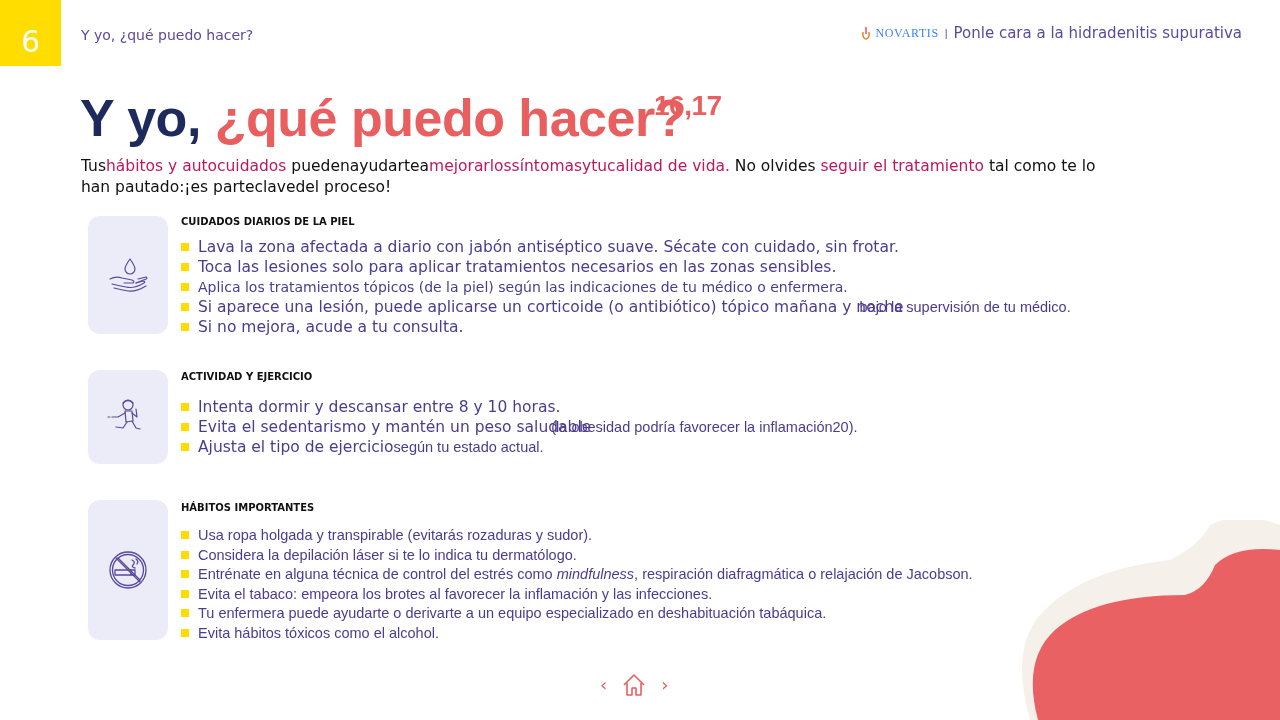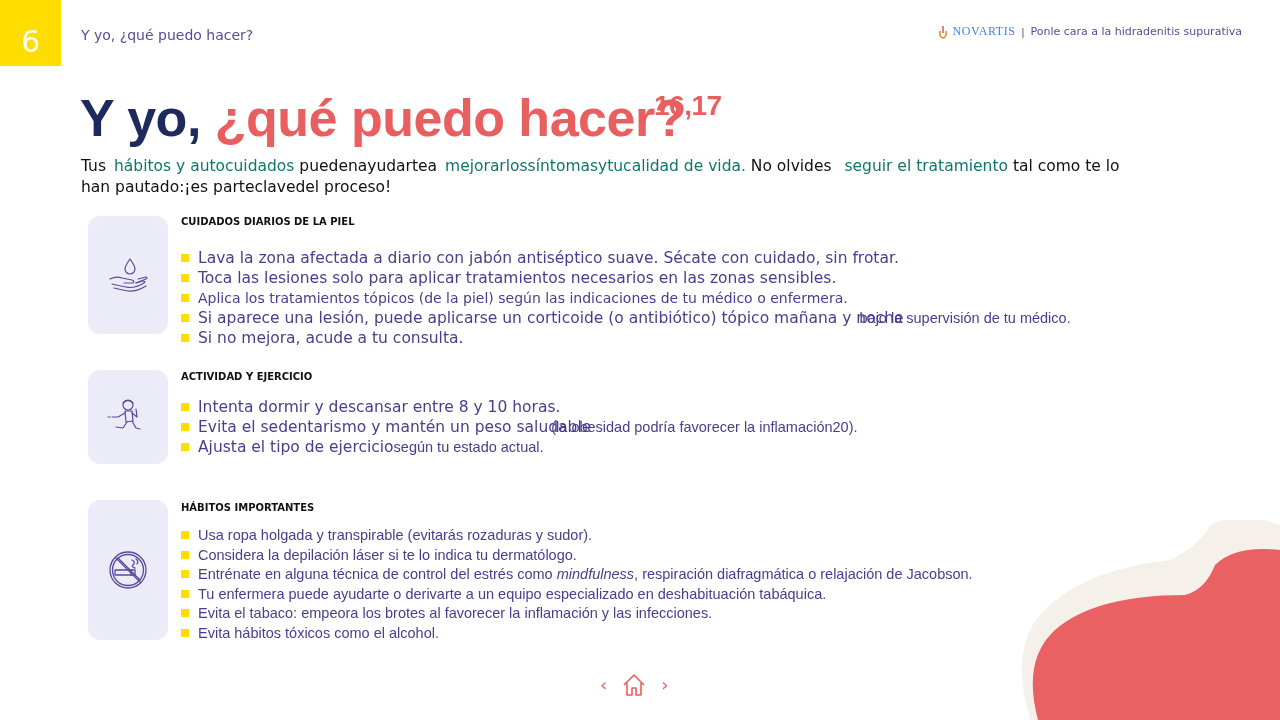--- a/index.html
+++ b/index.html
@@ -16,36 +16,36 @@
     position: absolute; left: 81px; top: 27px;
     font-family: "DejaVu Sans", sans-serif; font-size: 14px; color: #5a4a9c;
   }
   .brand {
     position: absolute; right: 38px; top: 24px; display: flex; align-items: center; gap: 4px;
     font-size: 11px;
   }
   .brand .logo-mark { width: 10px; height: 14px; display: inline-block; }
   .brand .logo-text { font-family: "Liberation Serif", serif; color: #3b82f6; letter-spacing: 0.6px; font-size: 12px; }
   .brand .sep { color: #5a4a9c; margin: 0 2px; }
-  .brand .tagline { color: #5a4a9c; font-family: "DejaVu Sans", sans-serif; font-size: 11px; }
+  .brand .tagline { color: #5a4a9c; font-family: "DejaVu Sans", sans-serif; font-size: 15px; }
 
   .main-title {
     position: absolute; left: 80px; top: 88px;
     font-family: "Liberation Sans", sans-serif; font-size: 52px; letter-spacing: -0.5px;
     white-space: nowrap;
   }
   .main-title .t-dark { color: #1f2a5c; }
   .main-title .t-accent { color: #e95f5f; }
   .main-title .ref { color: #e95f5f; font-size: 28px; position: absolute; left: 574px; top: 2px; }
 
   .intro {
     position: absolute; left: 81px; top: 156px; width: 1040px;
     font-family: "DejaVu Sans", sans-serif; font-size: 15.5px; line-height: 21px; color: #111111;
   }
-  .intro .muted { color: #0f766e; margin-left: 8px; }
+  .intro .muted { color: #be185d; }
 
   .card {
     position: absolute; left: 88px; width: 80px; background: #ecebf8; border-radius: 12px;
     display: flex; align-items: center; justify-content: center;
   }
   .card svg { width: 44px; height: 44px; }
 
   .section-heading {
     position: absolute; left: 181px; font-family: "DejaVu Sans", sans-serif;
     font-size: 10px; font-weight: bold; color: #111111;
@@ -96,21 +96,21 @@
 <div class="card" style="top:216px;height:118px;">
   <svg viewBox="0 0 44 44" fill="none" stroke="#5a4a9c" stroke-width="1.2" stroke-linecap="round" stroke-linejoin="round">
     <path d="M24 6 Q19 13 19 16 A5 5 0 0 0 29 16 Q29 13 24 6 Z"></path>
     <path d="M4 26 Q10 23 16 25 L26 27 Q29 28 27 30 L18 30"></path>
     <path d="M6 31 Q14 33 20 34 Q28 36 38 30 Q40 28 37 28 L30 30"></path>
     <path d="M8 35 Q16 37 22 38 Q30 39 40 33"></path>
     <path d="M30 30 L40 26 Q42 25 40 24 L32 26"></path>
   </svg>
 </div>
 <div class="section-heading" style="top:216px;">CUIDADOS DIARIOS DE LA PIEL</div>
-<ul class="list big" style="top:248px;">
+<ul class="list big" style="top:237px;">
   <li>Lava la zona afectada a diario con jabón antiséptico suave. Sécate con cuidado, sin frotar.</li>
   <li>Toca las lesiones solo para aplicar tratamientos necesarios en las zonas sensibles.</li>
   <li class="small-inline" style="font-size:14px;">Aplica los tratamientos tópicos (de la piel) según las indicaciones de tu médico o enfermera.</li>
   <li><span>Si aparece una lesión, puede aplicarse un corticoide (o antibiótico) tópico mañana y noche</span><span class="small-inline" style="margin-left:-44px;">bajo la supervisión de tu médico.</span></li>
   <li>Si no mejora, acude a tu consulta.</li>
 </ul>
 
 <div class="card" style="top:370px;height:94px;">
   <svg viewBox="0 0 44 44" fill="none" stroke="#5a4a9c" stroke-width="1.2" stroke-linecap="round" stroke-linejoin="round">
     <circle cx="22" cy="10" r="5"></circle>
@@ -140,22 +140,22 @@
     <path d="M25 22 L25 27"></path>
     <path d="M26 12 Q30 14 27 17 Q25 19 29 20"></path>
     <path d="M30 11 Q33 13 31 16"></path>
   </svg>
 </div>
 <div class="section-heading" style="top:502px;">HÁBITOS IMPORTANTES</div>
 <ul class="list small" style="top:526px;">
   <li>Usa ropa holgada y transpirable (evitarás rozaduras y sudor).</li>
   <li>Considera la depilación láser si te lo indica tu dermatólogo.</li>
   <li><span>Entrénate en alguna técnica de control del estrés como </span><em>mindfulness</em><span>, respiración diafragmática o relajación de Jacobson.</span></li>
+  <li>Evita el tabaco: empeora los brotes al favorecer la inflamación y las infecciones.</li>
   <li>Tu enfermera puede ayudarte o derivarte a un equipo especializado en deshabituación tabáquica.</li>
-  <li>Evita el tabaco: empeora los brotes al favorecer la inflamación y las infecciones.</li>
   <li>Evita hábitos tóxicos como el alcohol.</li>
 </ul>
 
 <svg class="blob" viewBox="0 0 280 200">
   <path d="M30 200 Q10 130 40 95 Q80 50 170 40 Q200 25 210 5 Q240 -10 280 5 L280 200 Z" fill="#f3ece4" opacity="0.8"></path>
   <path d="M38 200 Q22 140 55 110 Q95 75 185 75 Q205 70 215 45 Q235 25 280 30 L280 200 Z" fill="#e96163"></path>
 </svg>
 
 <div class="nav">
   <span class="arrow">‹</span>

